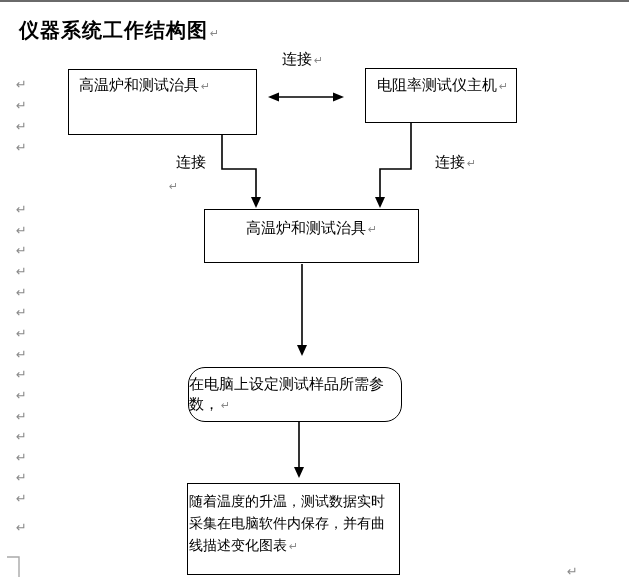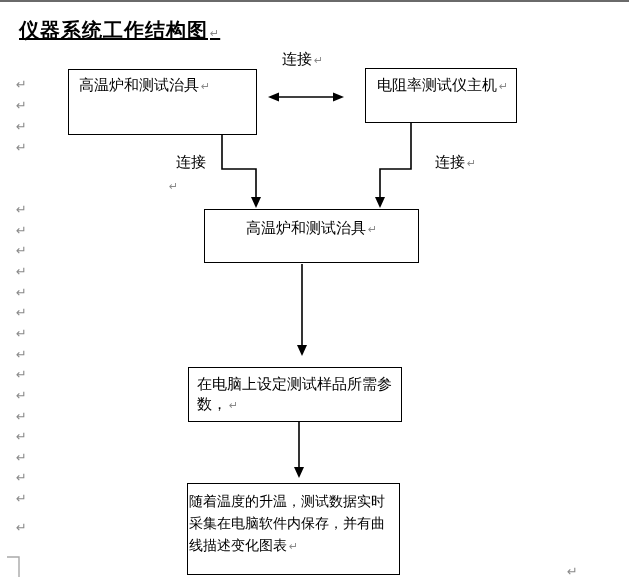--- a/index.html
+++ b/index.html
@@ -3,30 +3,30 @@
 <meta charset="utf-8">
 <style>
   html,body{margin:0;padding:0;background:#fff;}
   #page{
     position:relative;width:629px;height:585px;background:#ffffff;overflow:hidden;
     font-family:"Liberation Sans","DejaVu Sans",sans-serif;color:#000;
   }
   .top-border{position:absolute;left:0;top:0;width:629px;height:2px;background:#6a6a6a;}
   .doc-title{
     position:absolute;left:19px;top:17px;font-size:20px;font-weight:bold;
-    letter-spacing:1px;white-space:nowrap;color:#000;text-decoration:underline;
+    letter-spacing:1px;white-space:nowrap;color:#000;
   }
   .fc-box{
     position:absolute;border:1.5px solid #000;background:#fff;box-sizing:border-box;
     font-size:15px;line-height:20px;color:#000;
   }
   .box-furnace{left:68px;top:69px;width:189px;height:66px;padding:5px 6px 0 10px;}
   .box-resistivity{left:365px;top:68px;width:152px;height:55px;padding:6px 4px 7px 11px;}
   .box-computer{left:204px;top:209px;width:215px;height:54px;padding:8px 0 0 0;text-align:center;}
-  .box-params{left:188px;top:367px;width:214px;height:55px;padding:6px 8px;line-break:strict;word-break:break-all;}
+  .box-params{left:188px;top:367px;width:214px;height:55px;padding:6px 0;line-break:strict;word-break:break-all;border-radius:17px;}
   .box-result{left:187px;top:483px;width:213px;height:92px;padding:6px 1px;font-size:14px;line-height:22px;line-break:strict;word-break:break-all;}
   .connect-label{position:absolute;font-size:15px;white-space:nowrap;color:#000;text-align:right;}
   .lbl-top{left:282px;top:50px;}
   .lbl-left{left:176px;top:153px;}
   .lbl-right{left:435px;top:153px;}
   .pmark{
     position:absolute;left:16px;font-size:13px;color:#8a8a8a;line-height:13px;
     font-family:"DejaVu Sans",sans-serif;
   }
   .pmark-inline{

